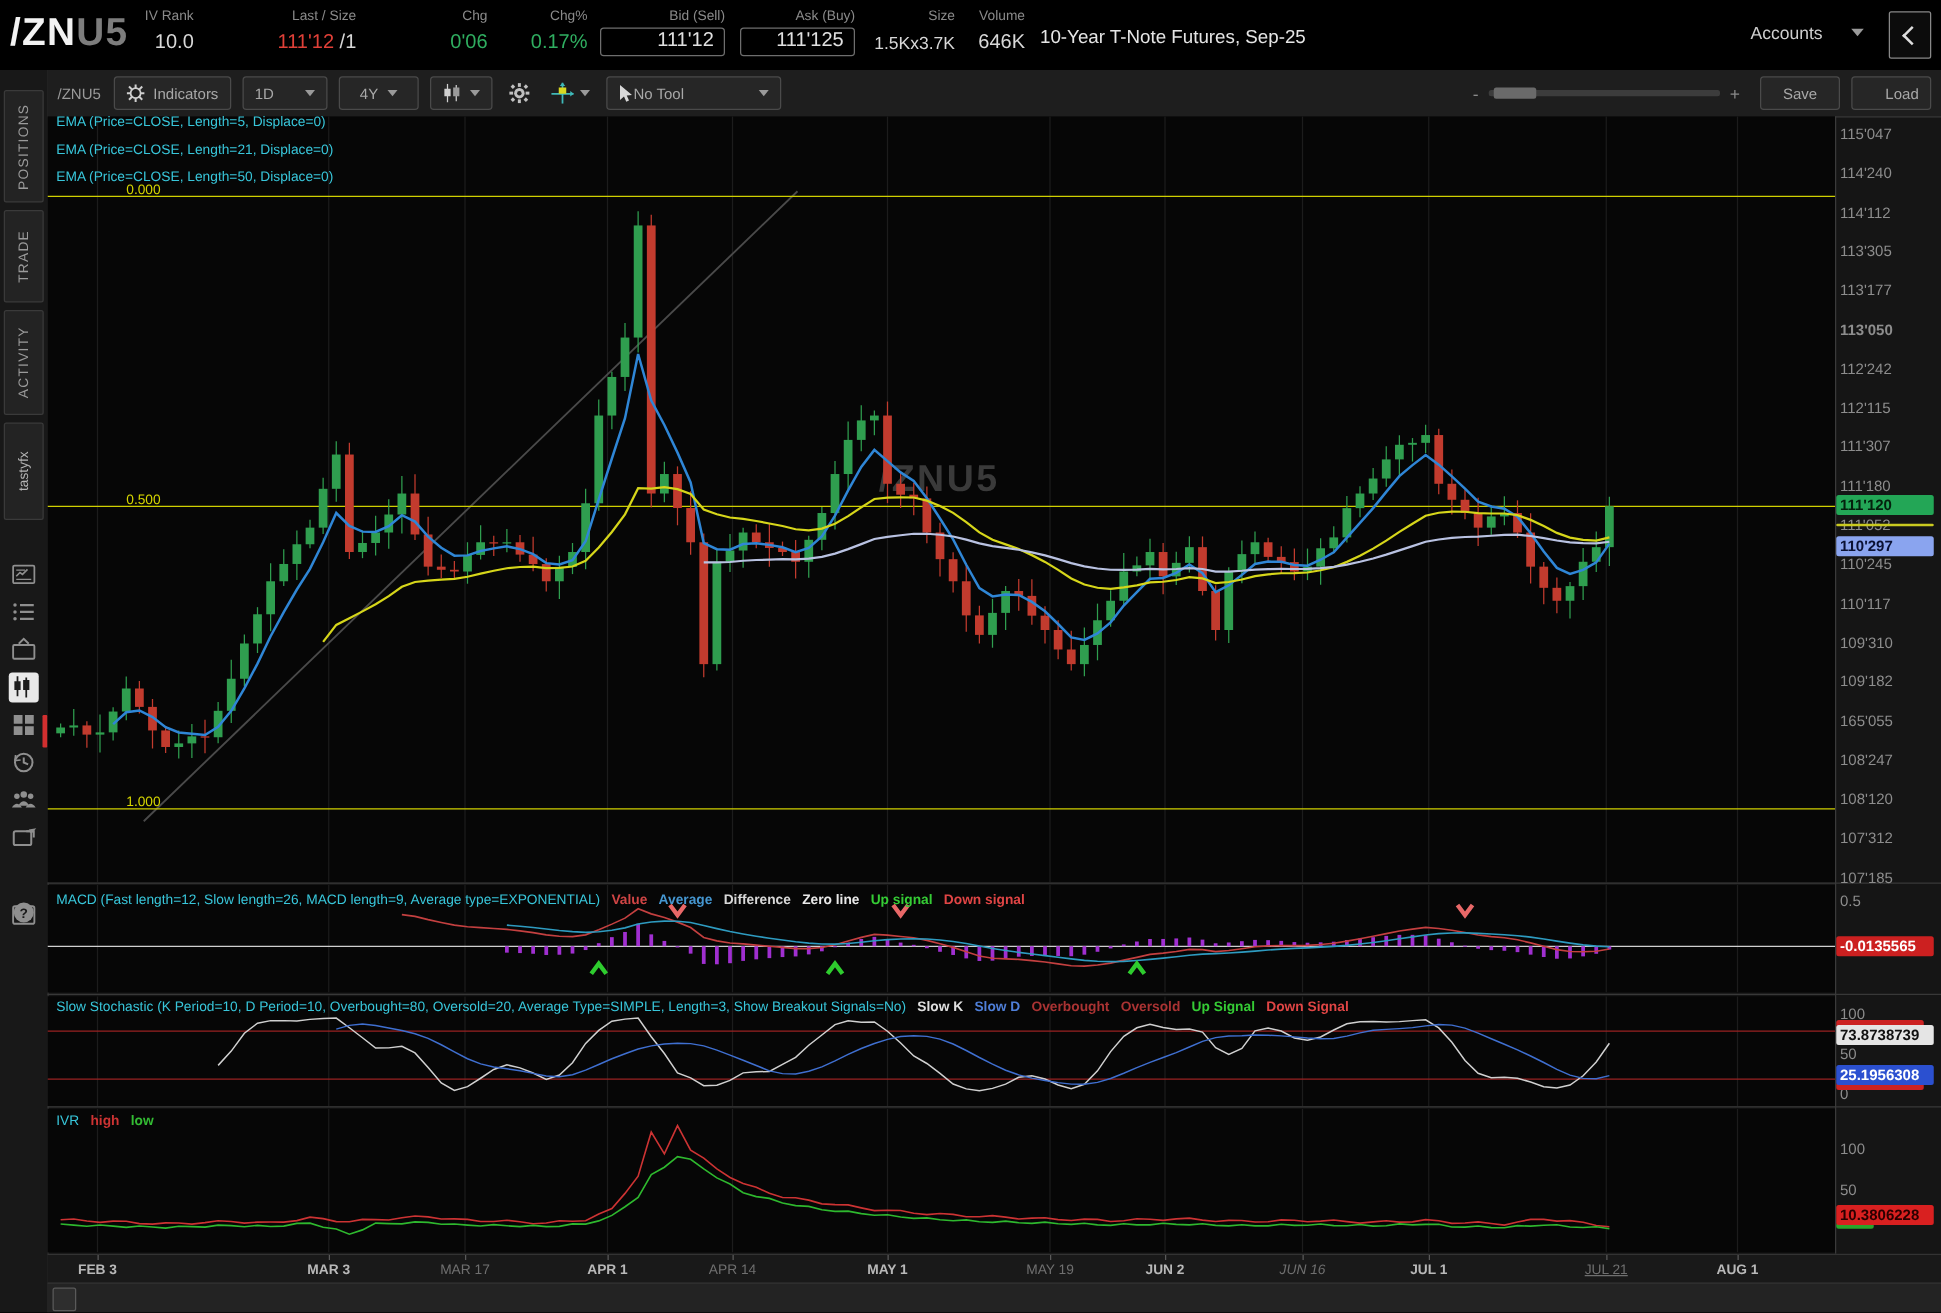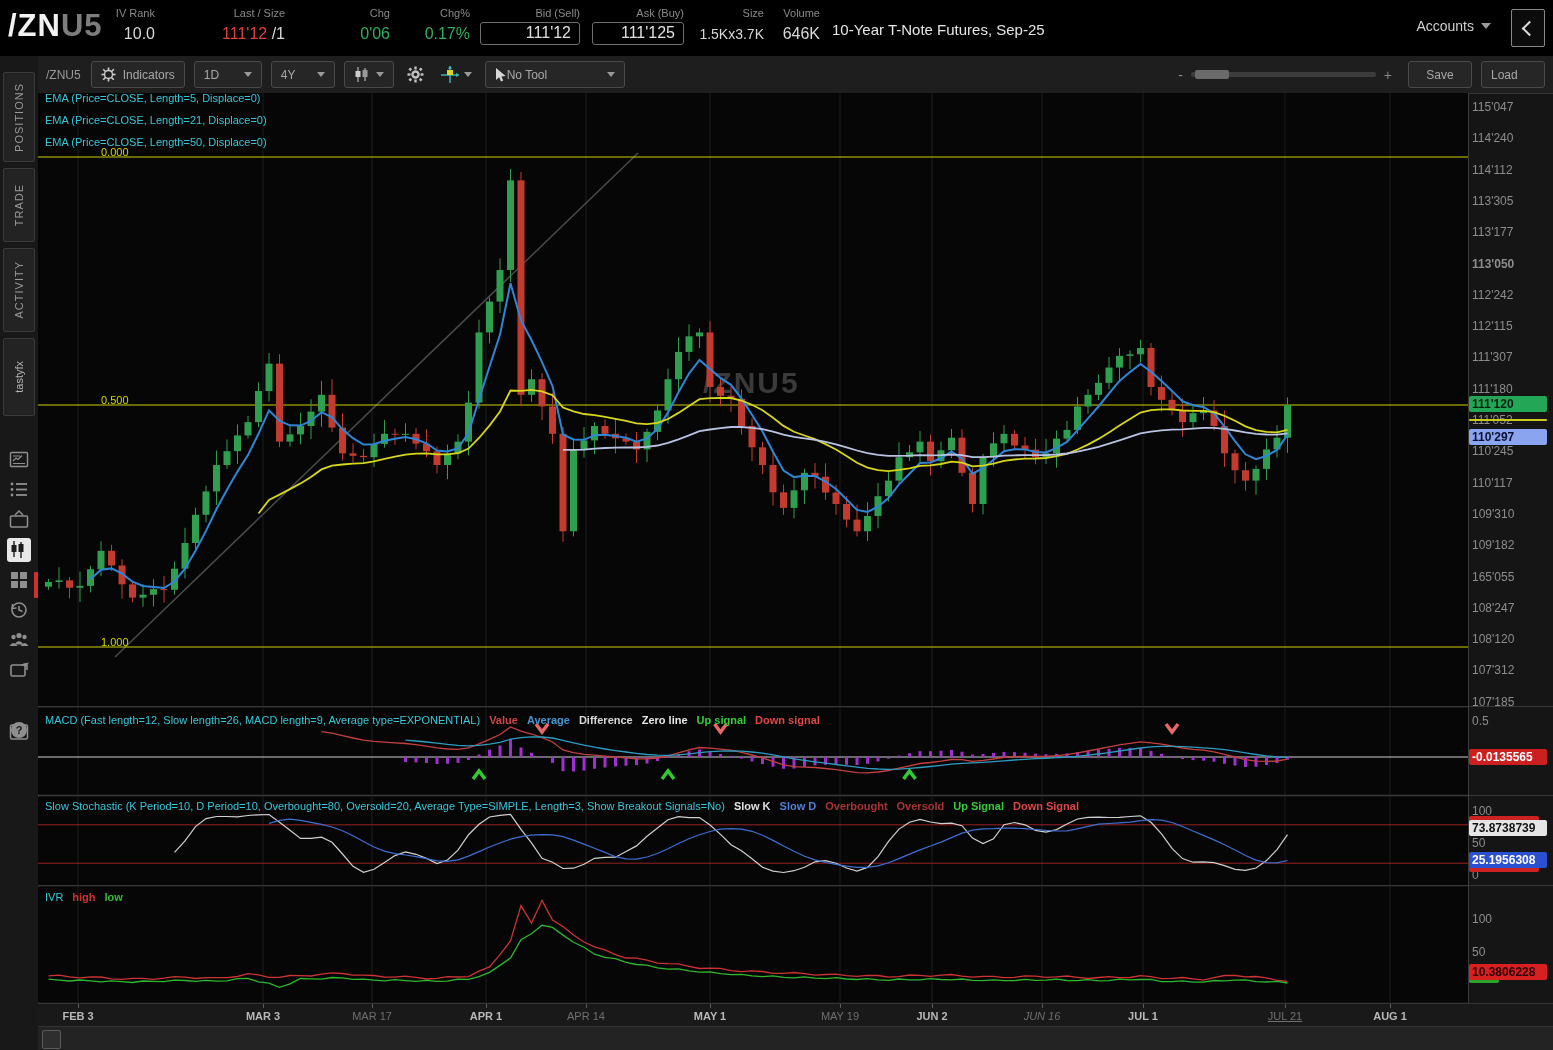--- a/index.html
+++ b/index.html
@@ -8,21 +8,21 @@
   
   #hdr{position:absolute;left:0;top:0;width:1553px;height:56px;background:#000;}
   .sym{position:absolute;left:8px;top:8px;font-size:31px;font-weight:bold;letter-spacing:1px;}
   .sym .root{color:#f2f2f2;} .sym .suf{color:#7d7d7d;}
   .fcell{position:absolute;top:7px;text-align:right;}
   .flab{font-size:11px;color:#8a8a8a;line-height:13px;}
   .fval{font-size:16px;color:#d8d8d8;line-height:22px;margin-top:3px;}
   .red{color:#e04038;} .grn{color:#2fae60;}
   .qbox{border:1px solid #6e6e6e;border-radius:3px;padding:1px 8px 2px 8px;margin-top:2px;font-size:16px;color:#e0e0e0;text-align:right;}
   #hdr-title{position:absolute;left:832px;top:21px;font-size:15px;color:#e5e5e5;}
-  #accounts{position:absolute;right:62px;top:18px;font-size:14px;color:#cfcfcf;display:flex;align-items:center;gap:7px;cursor:default;}
+  #accounts{position:absolute;right:62px;top:18px;font-size:14px;color:#cfcfcf;display:flex;align-items:center;gap:23px;cursor:default;}
   .caret{width:0;height:0;border-left:5px solid transparent;border-right:5px solid transparent;border-top:6px solid #9a9a9a;display:inline-block;}
   .caret.sm{border-left-width:4px;border-right-width:4px;border-top-width:5px;}
   #collapse-btn{position:absolute;right:8px;top:9px;width:32px;height:36px;border:1px solid #888;border-radius:2px;background:#0c0c0c;display:flex;align-items:center;justify-content:center;}
   .chevL{width:9px;height:9px;border-left:2px solid #ddd;border-bottom:2px solid #ddd;transform:rotate(45deg);margin-left:3px;}
   
   #sidebar{position:absolute;left:0;top:56px;width:38px;height:994px;background:#181818;border-right:1px solid #303030;}
   .side-tab{position:absolute;left:3px;width:30px;background:#232323;border:1px solid #3a3a3a;border-radius:2px;display:flex;align-items:center;justify-content:center;}
   .side-tab-text{writing-mode:vertical-rl;transform:rotate(180deg);font-size:11px;letter-spacing:1px;color:#9a9a9a;}
   .side-icon{position:absolute;left:7px;width:24px;height:24px;display:flex;align-items:center;justify-content:center;}
   .side-icon.active{background:#e8e8e8;border-radius:3px;}
@@ -217,21 +217,21 @@
             <line x1="12.8" y1="2.2" x2="2.2" y2="12.8"></line>
           </g>
           <circle cx="7.5" cy="7.5" r="4" fill="#1e1e1e" stroke="#cfcfcf" stroke-width="1.4"></circle>
         </svg>
       <span>Indicators</span>
     </div>
     <div class="tbtn" style="width:48px;justify-content:space-between">
       <span>1D</span>
       <span class="caret sm"></span>
     </div>
-    <div class="tbtn" style="width:44px;justify-content:space-between">
+    <div class="tbtn" style="width:44px;justify-content:center">
       <span>4Y</span>
       <span class="caret sm"></span>
     </div>
     <div class="tbtn" style="gap:6px">
       <svg width="16" height="15" viewBox="0 0 16 15">
           <line x1="4" y1="0" x2="4" y2="15" stroke="#cfcfcf"></line>
           <rect x="1.5" y="4" width="5" height="6" fill="#cfcfcf"></rect>
           <line x1="11" y1="1" x2="11" y2="14" stroke="#cfcfcf"></line>
           <rect x="8.5" y="3" width="5" height="7" fill="#9a9a9a"></rect>
         </svg>
@@ -274,21 +274,21 @@
     <div id="zoomer">
       <span>-</span>
       <div id="ztrack">
           <div id="zthumb"></div>
         </div>
       <span>+</span>
     </div>
     <div class="tbtn" style="width:44px;justify-content:center">
         <span>Save</span>
       </div>
-    <div class="tbtn" style="width:44px;justify-content:flex-start;margin-right:8px">
+    <div class="tbtn" style="width:44px;justify-content:flex-end;margin-right:8px">
         <span>Load</span>
       </div>
   </div>
 
   <svg id="main-svg" class="panel-svg" style="top:93px" width="1430" height="613">
       <line x1="40" y1="0" x2="40" y2="613" stroke="#1c1c1c"></line>
       <line x1="225" y1="0" x2="225" y2="613" stroke="#1c1c1c"></line>
       <line x1="334" y1="0" x2="334" y2="613" stroke="#1c1c1c"></line>
       <line x1="448" y1="0" x2="448" y2="613" stroke="#1c1c1c"></line>
       <line x1="548" y1="0" x2="548" y2="613" stroke="#1c1c1c"></line>

